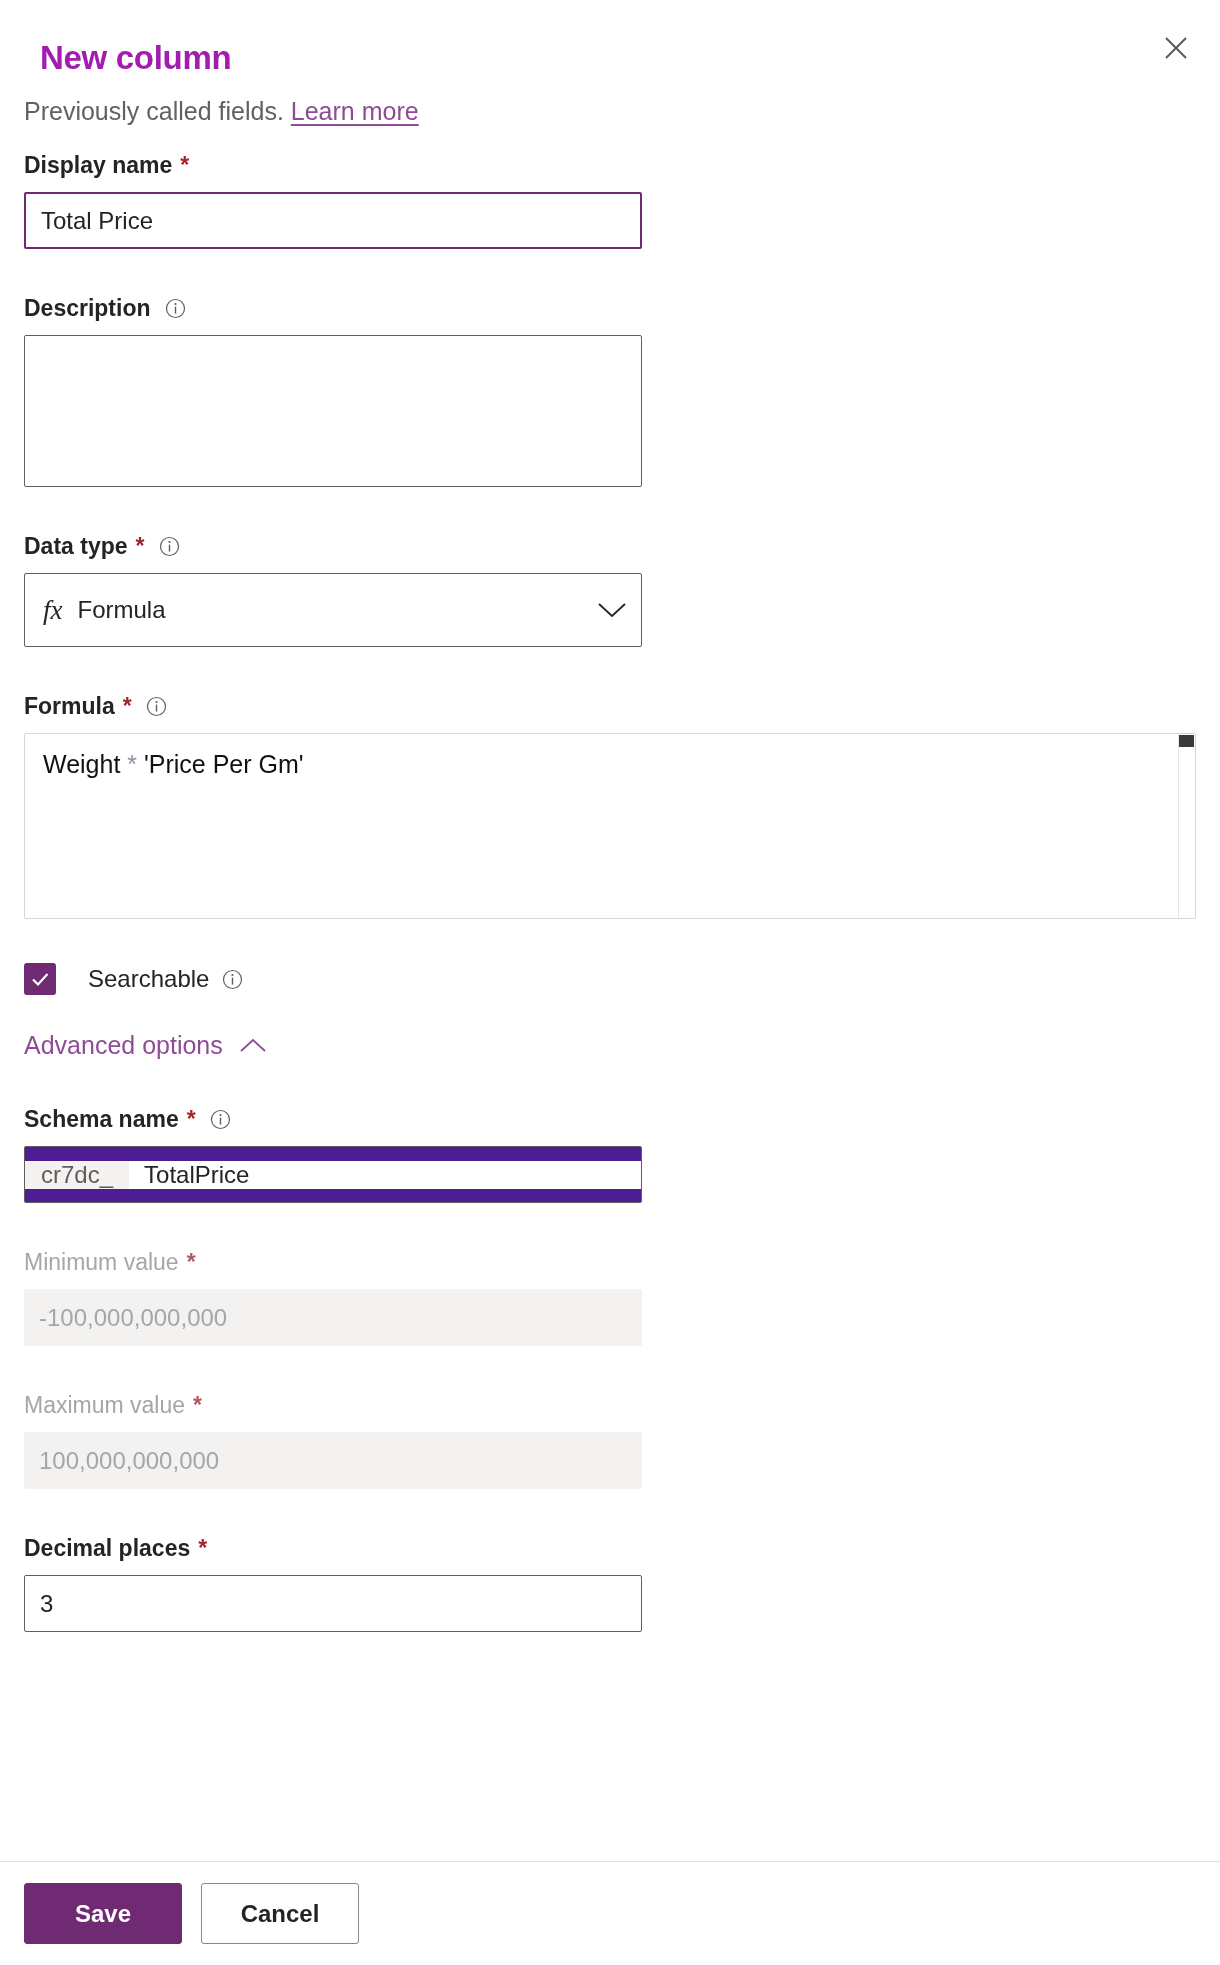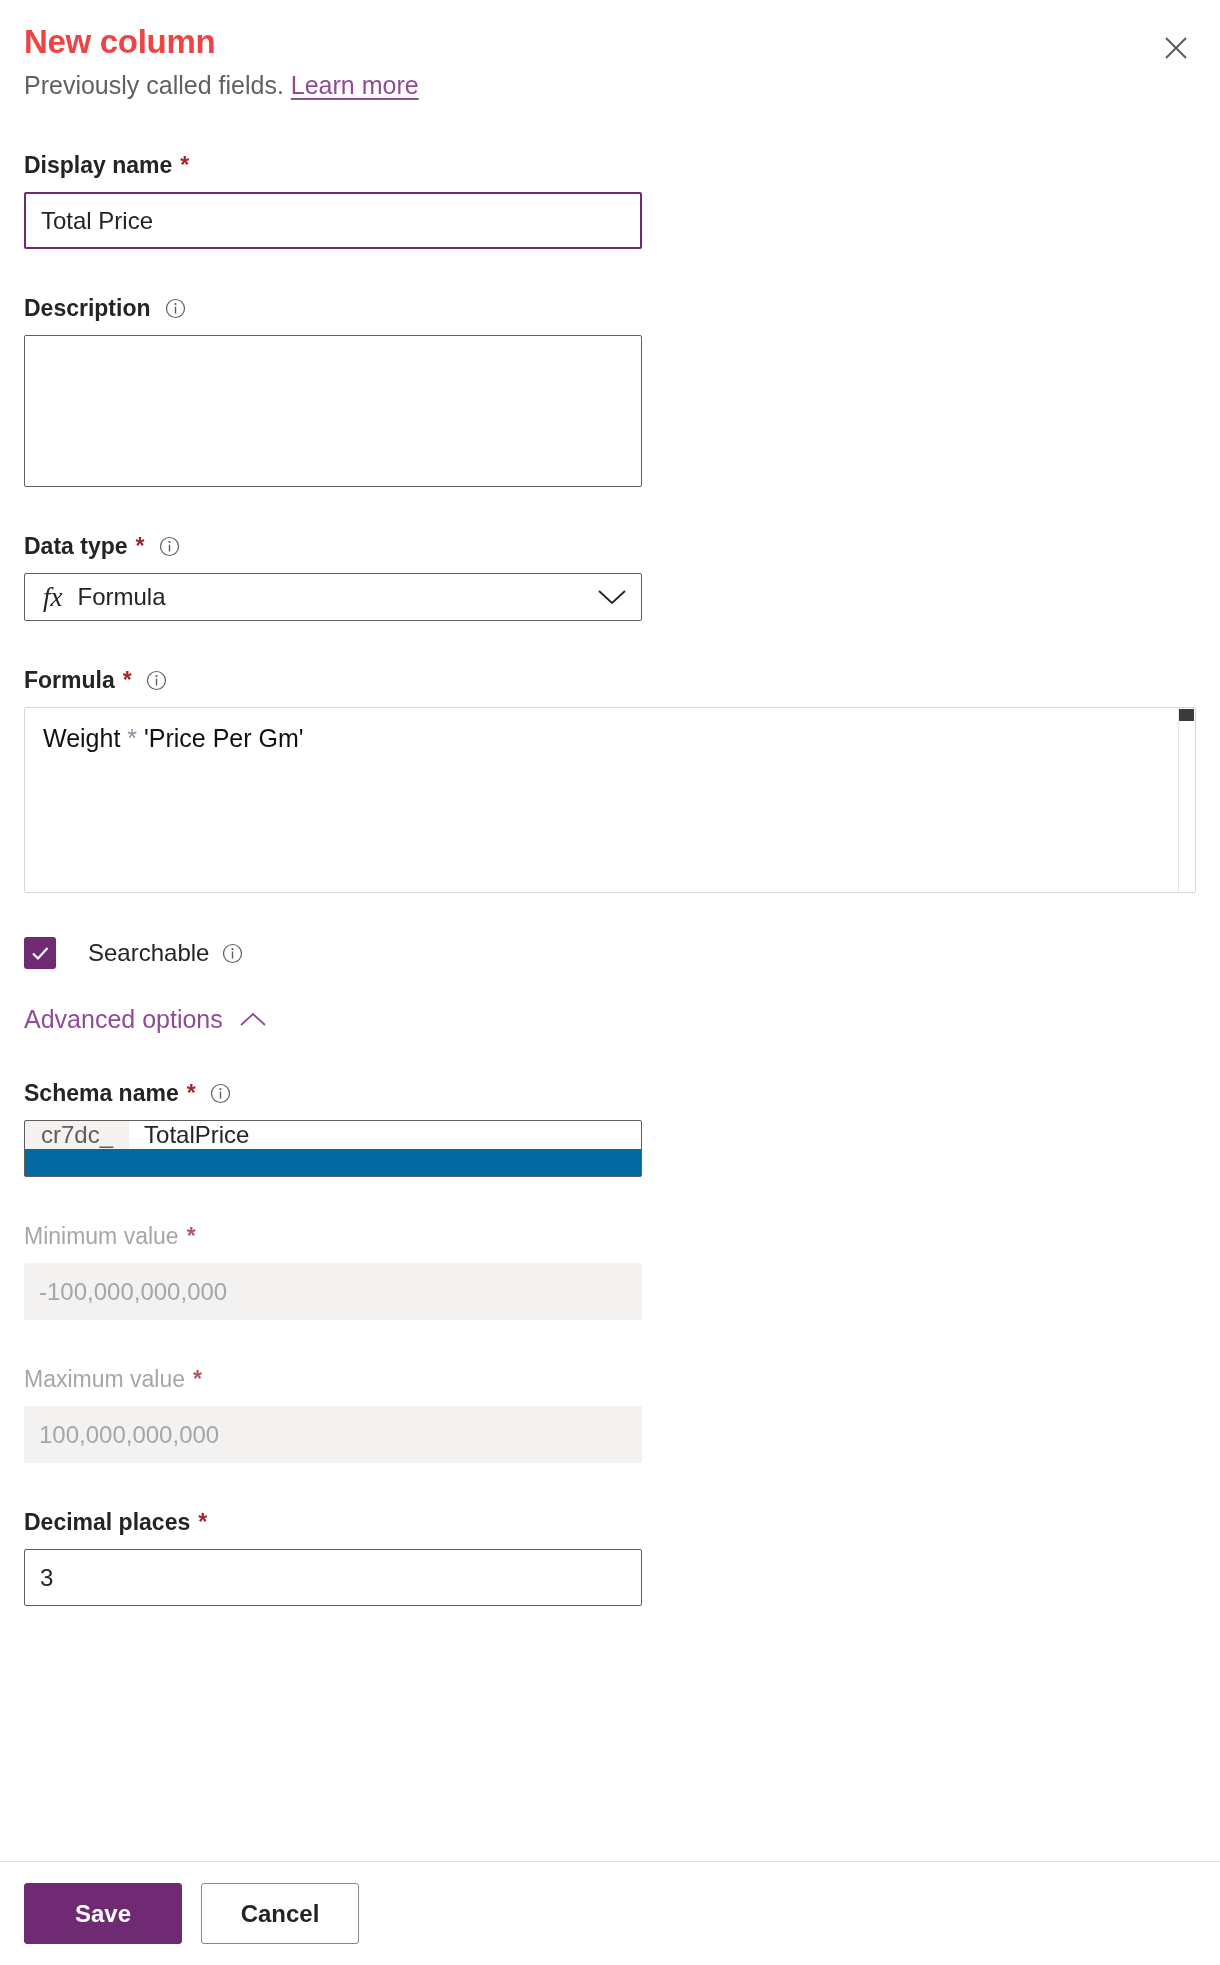--- a/index.html
+++ b/index.html
@@ -22,23 +22,23 @@
   .header {
     position: absolute;
     left: 0; top: 0;
     width: 1220px;
     padding: 22px 24px 0 24px;
   }
   .title {
     font-size: 33px;
     font-weight: bold;
     letter-spacing: -0.3px;
-    color: #ef4444;
+    color: #a21caf;
     line-height: 40px;
-    margin: 0;
+    margin: 16px;
   }
   .subtitle {
     font-size: 25px;
     color: #616161;
     line-height: 34px;
     margin-top: 6px;
   }
   .link {
     color: #8E4B96;
     text-decoration: underline;
@@ -110,21 +110,21 @@
     height: 152px;
     line-height: 32px;
     padding: 10px 15px;
     resize: none;
   }
 
   
   .dropdown {
     margin-top: 12px;
     width: 618px;
-    height: 48px;
+    height: 74px;
     border: 1px solid #605e5c;
     border-radius: 2px;
     background: #ffffff;
     display: flex;
     align-items: center;
     padding: 0 14px 0 18px;
     cursor: pointer;
   }
   .fx-icon {
     font-family: "Liberation Serif", serif;
@@ -207,22 +207,22 @@
   .adv .chev-up { margin-left: 16px; display: flex; align-items: center; }
 
   
   .schema-wrap {
     margin-top: 12px;
     width: 618px;
     height: 57px;
     border: 1px solid #605e5c;
     border-radius: 2px;
     display: flex;
-    align-items: flex-start;
-    background: #0369a1;
+    align-items: center;
+    background: #4c1d95;
     overflow: hidden;
   }
   .schema-prefix {
     background: #f3f2f1;
     color: #605e5c;
     font-size: 24px;
     display: flex; align-items: center;
     padding: 0 16px;
   }
   .schema-input {

